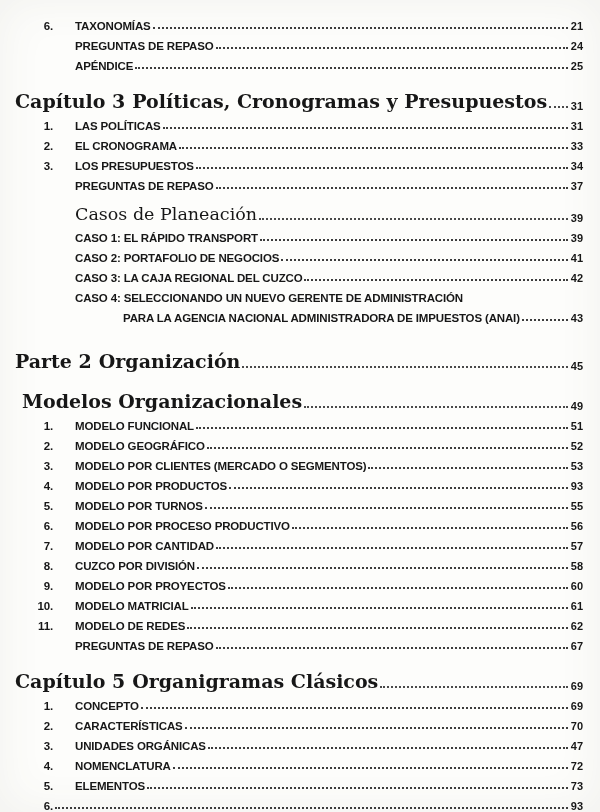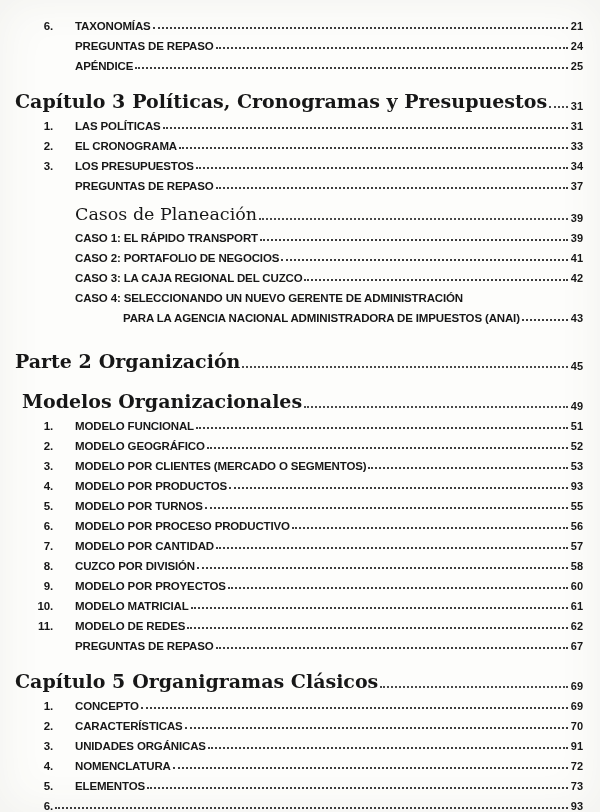--- a/index.html
+++ b/index.html
@@ -281,21 +281,21 @@
       <div class="row entry">
     <span class="num">2.</span>
     <span class="label">CARACTERÍSTICAS</span>
     <span class="dots"></span>
     <span class="pg">70</span>
   </div>
       <div class="row entry">
     <span class="num">3.</span>
     <span class="label">UNIDADES ORGÁNICAS</span>
     <span class="dots"></span>
-    <span class="pg">91</span>
+    <span class="pg">47</span>
   </div>
       <div class="row entry">
     <span class="num">4.</span>
     <span class="label">NOMENCLATURA</span>
     <span class="dots"></span>
     <span class="pg">72</span>
   </div>
       <div class="row entry">
     <span class="num">5.</span>
     <span class="label">ELEMENTOS</span>

